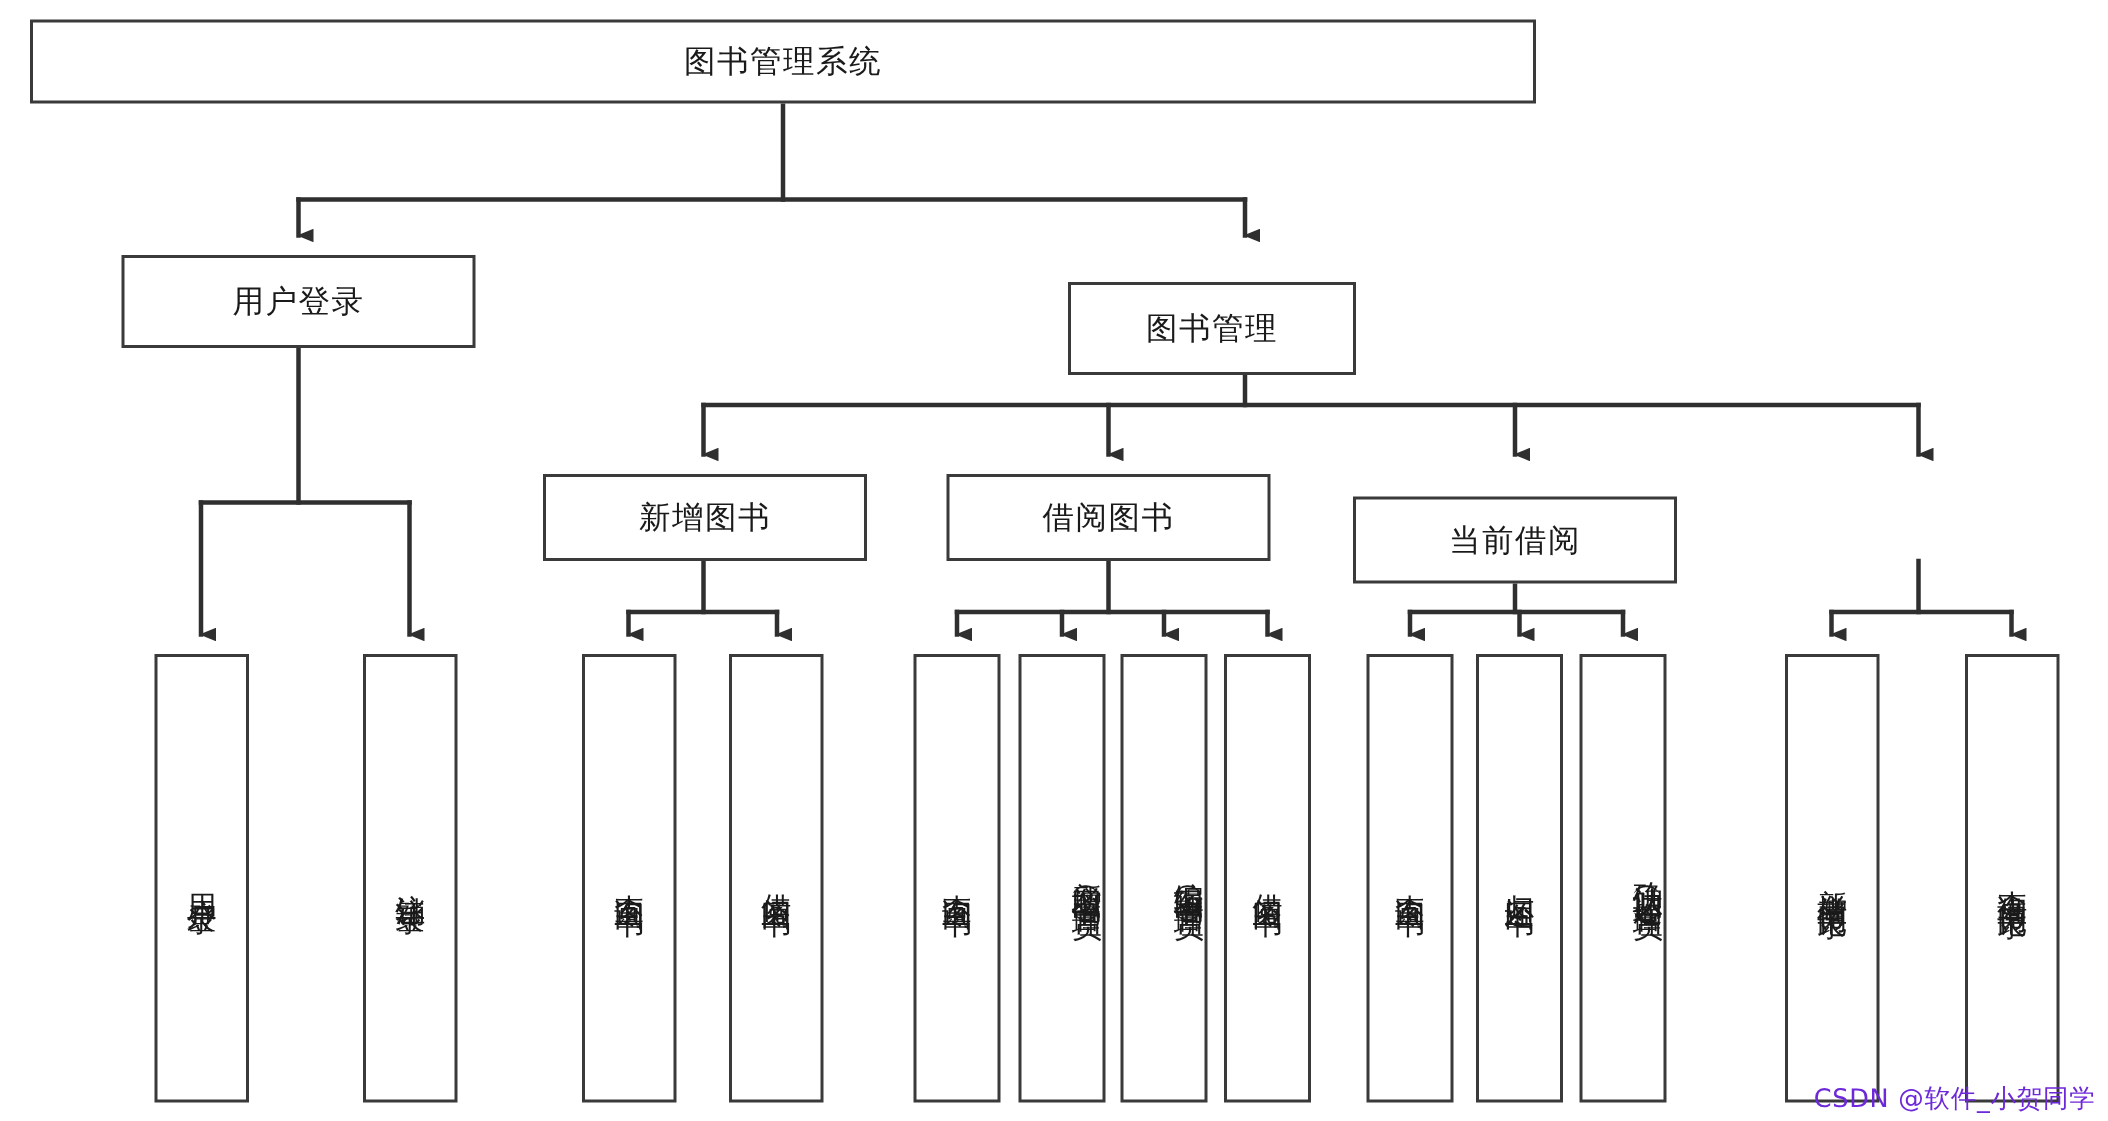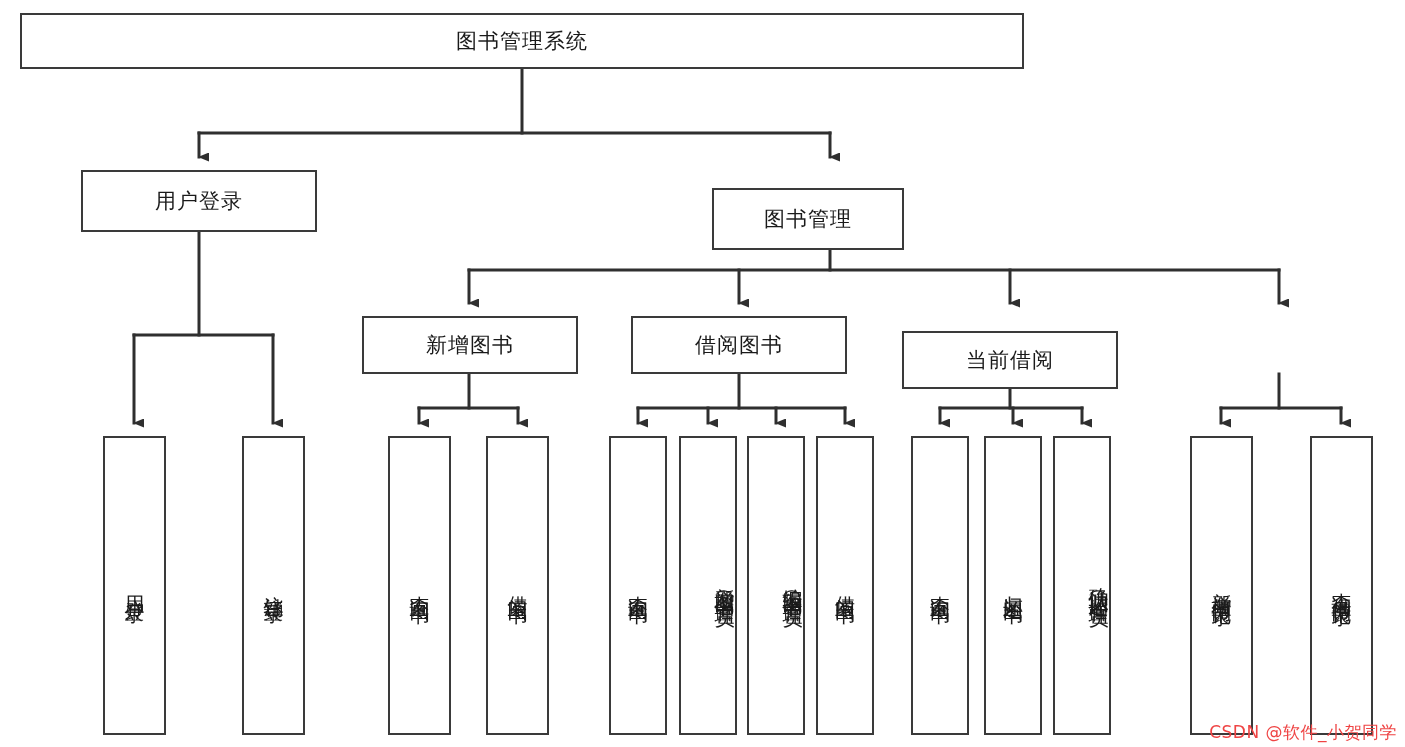--- a/index.html
+++ b/index.html
@@ -53,21 +53,21 @@
     align-items: center;
   }
   .label {
     display: block;
   }
   #watermark {
     position: absolute;
     right: 8px;
     bottom: 3px;
     font-size: 17px;
-    color: #ef4444;
+    color: #6d28d9;
     letter-spacing: 0.5px;
     user-select: none;
     pointer-events: none;
     white-space: nowrap;
   }
 </style>
 </head>
 <body>
 
 <div id="canvas">

